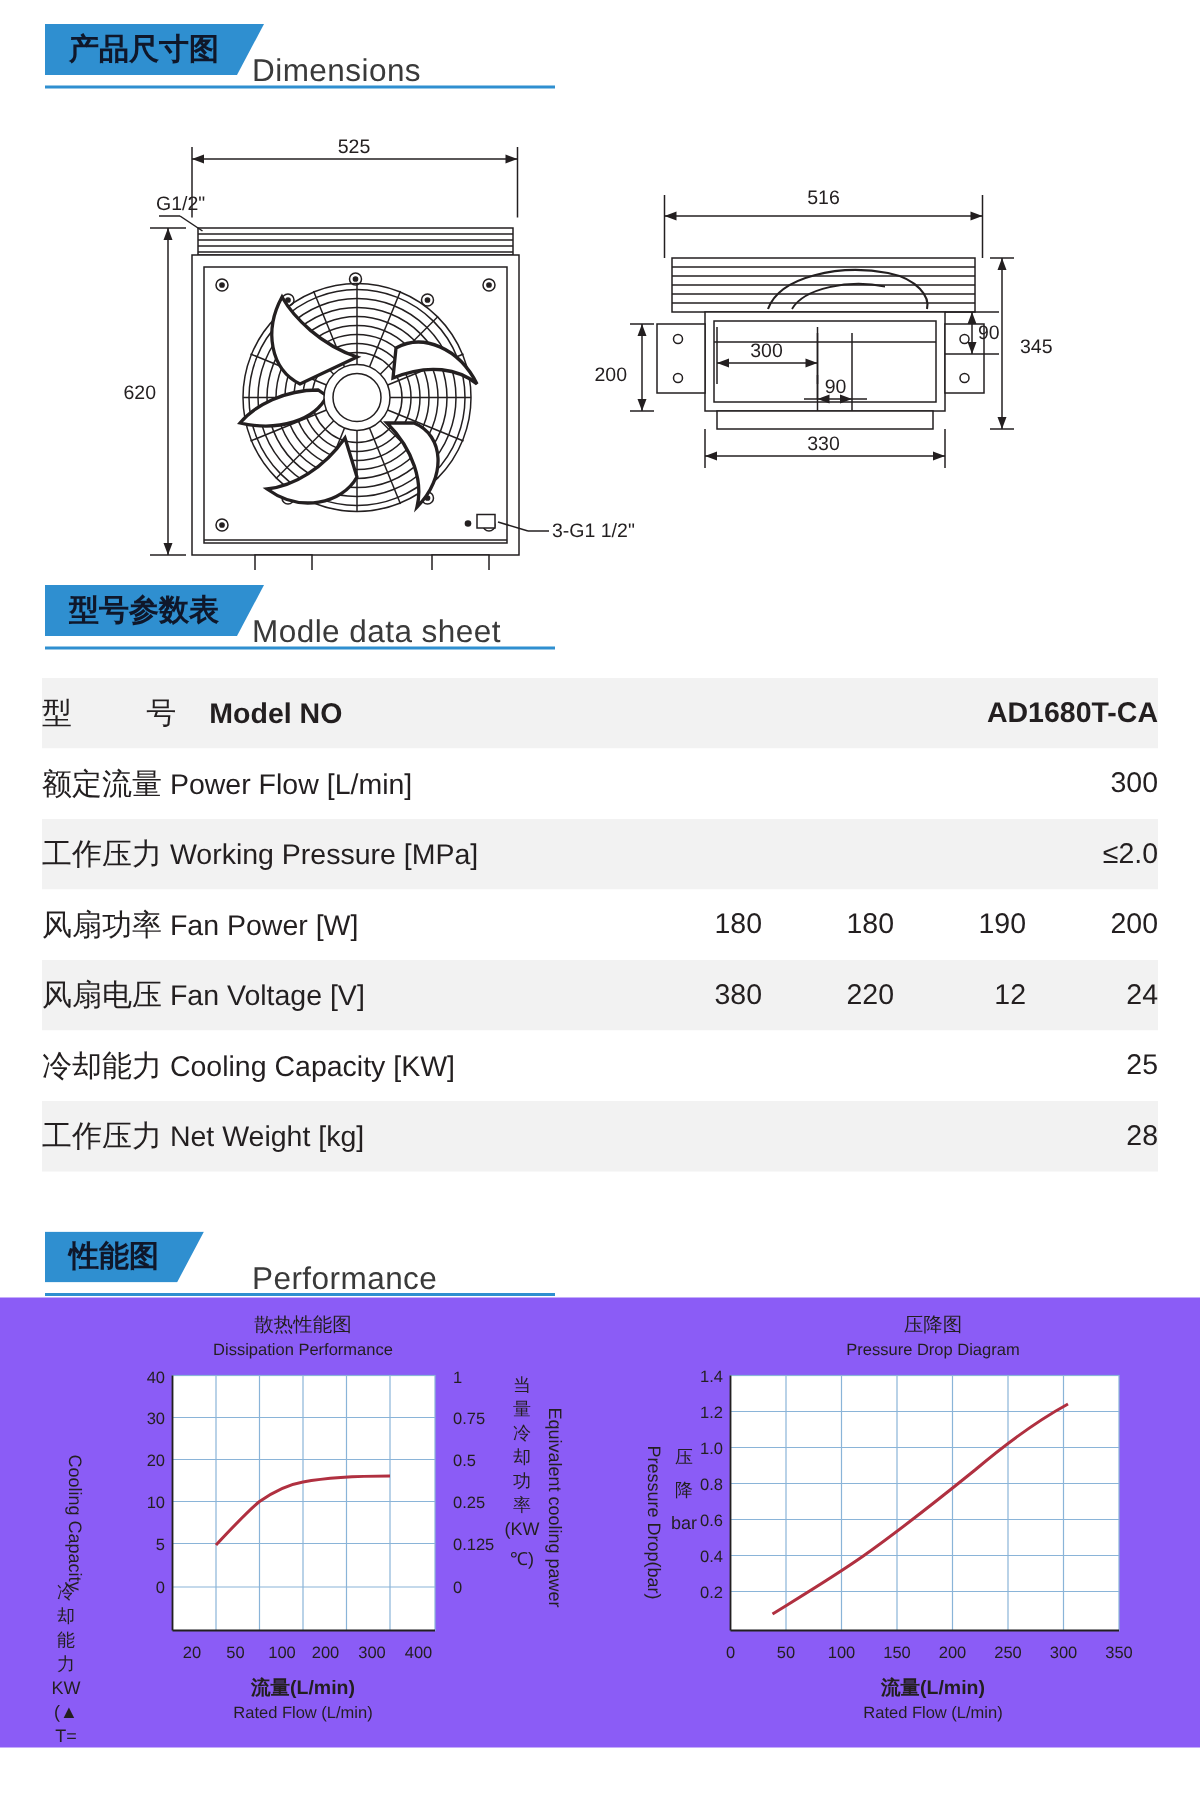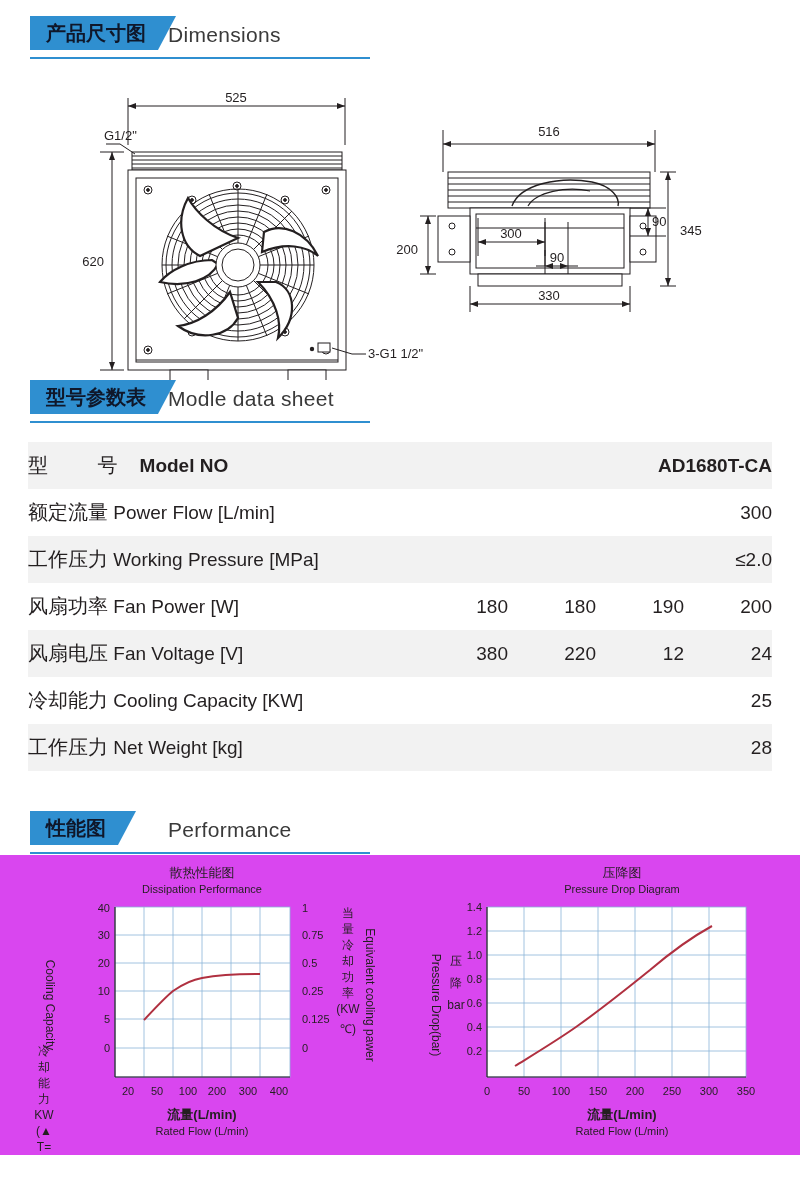--- a/index.html
+++ b/index.html
@@ -21,21 +21,21 @@
     color:#0f172a;
     font-size:20px;
     font-weight:bold;
     padding:7px 30px 7px 16px;
     line-height:1;
     
     clip-path: polygon(0 0, 100% 0, calc(100% - 18px) 100%, 0 100%);
   }
   .sec-head .en {
     position:absolute;
-    left:168px; top:7px;
+    left:168px; top:20px;
     font-size:21px;
     color:#3a3a3a;
     letter-spacing:.3px;
   }
   .sec-head .rule {
     position:absolute;
     left:30px; top:41px;
     width:340px; height:2px;
     background:#2f8fd0;
   }
@@ -64,21 +64,21 @@
     padding-left:22px;
     white-space:nowrap;
   }
   td.lbl .cn { font-size:20px; }
   td.lbl .cn.spread { letter-spacing:22px; }
   td.lbl .en { font-size:19px; }
   td.val { text-align:right; font-size:19px; }
   .bold { font-weight:bold; }
 
   
-  .perf { position:relative; height:300px; background:#d946ef; }
+  .perf { position:relative; height:300px; background:#8b5cf6; }
   .perf svg { position:absolute; left:0; top:0; }
 </style>
 </head>
 <body>
 
 <div class="sec-head" style="margin-top:16px;">
   <div class="tag">产品尺寸图</div>
   <div class="en">Dimensions</div>
   <div class="rule"></div>
 </div>
@@ -253,21 +253,21 @@
     <text x="511" y="178" text-anchor="middle">300</text>
     <text x="557" y="202" text-anchor="middle">90</text>
     <text x="652" y="166" text-anchor="start">90</text>
     <text x="680" y="175" text-anchor="start">345</text>
     <text x="418" y="194" text-anchor="end">200</text>
     <text x="549" y="240" text-anchor="middle">330</text>
   </g>
 </svg>
 </div>
 
-<div class="sec-head" style="text-decoration:underline;">
+<div class="sec-head" style="margin-top:10px;text-decoration:underline;">
   <div class="tag">型号参数表</div>
   <div class="en">Modle data sheet</div>
   <div class="rule"></div>
 </div>
 
 <div class="tbl-wrap">
   <table class="spec">
     <tbody>
       <tr>
         <td class="lbl">

